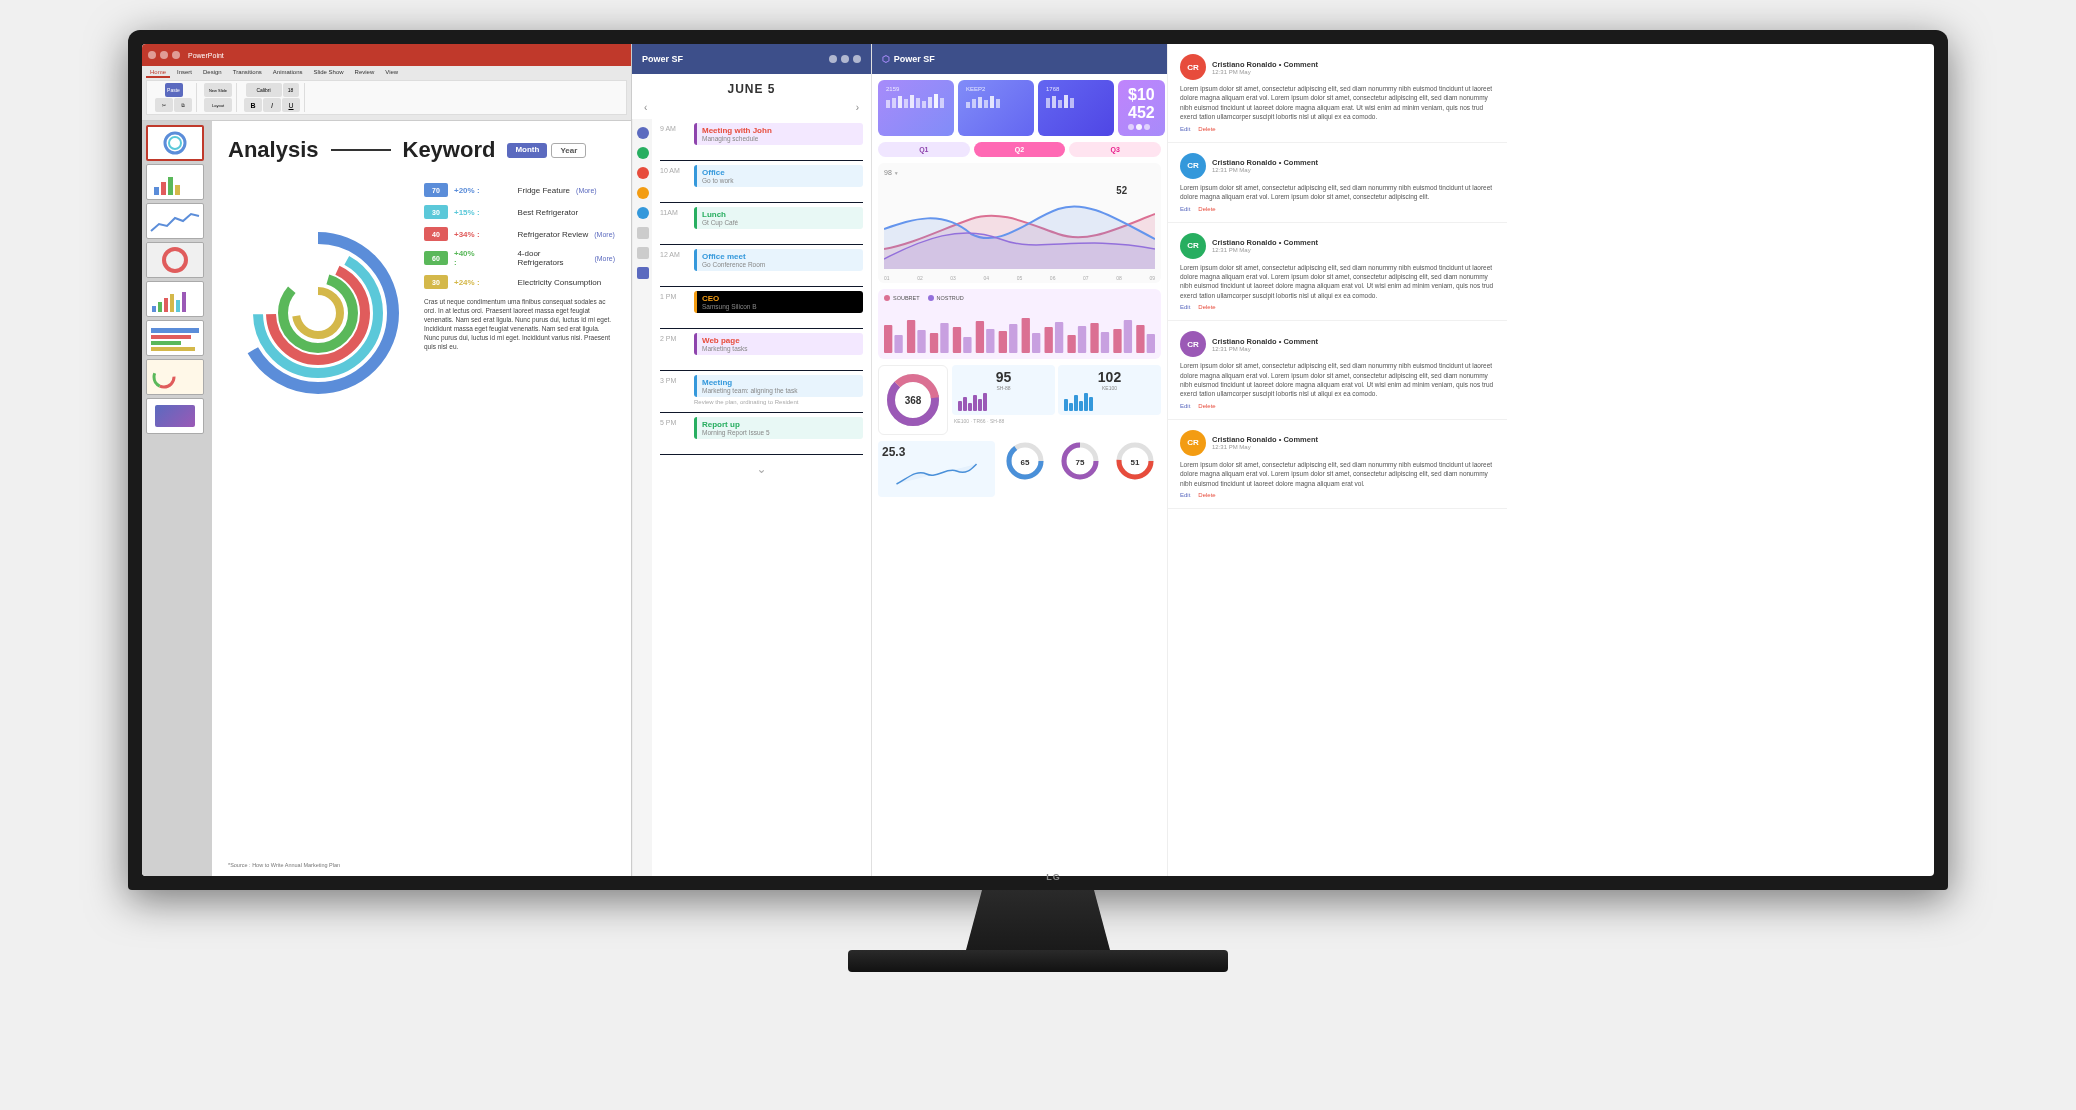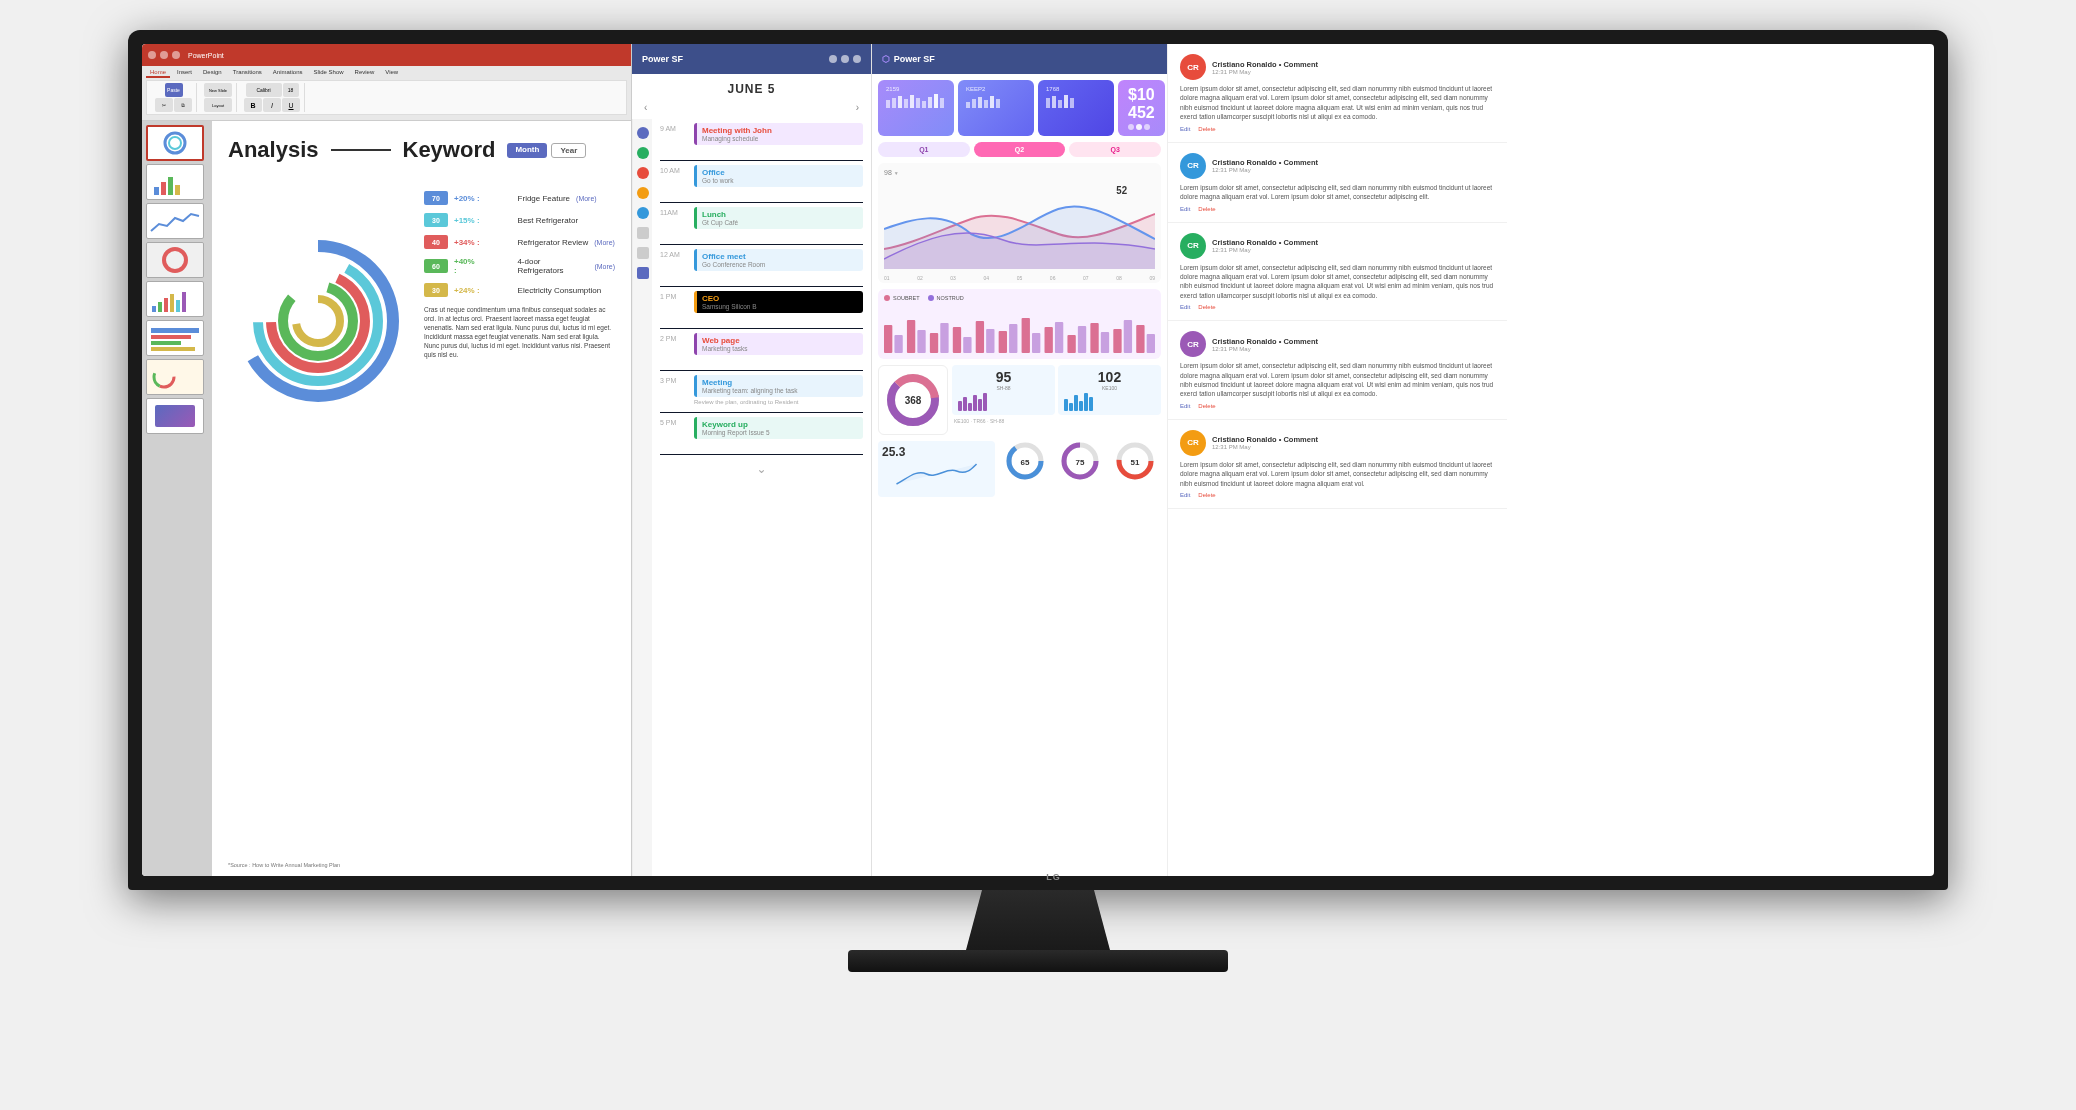--- a/index.html
+++ b/index.html
@@ -175,21 +175,21 @@
       background: white;
       padding: 16px;
       position: relative;
       overflow: hidden;
     }
 
     .slide-title-row {
       display: flex;
       align-items: center;
       gap: 12px;
-      margin-bottom: 28px;
+      margin-bottom: 20px;
     }
 
     .slide-analysis {
       font-size: 22px;
       font-weight: bold;
       color: #222;
     }
 
     .slide-keyword {
       font-size: 22px;
@@ -1077,21 +1077,21 @@
                   <div class="event-subtitle">Marketing team: aligning the task</div>
                 </div>
                 <div style="font-size:6px;color:#aaa;margin-top:2px;">Review the plan, ordinating to Resident</div>
               </div>
             </div>
 
             <div class="time-slot">
               <span class="time-label">5 PM</span>
               <div class="event-block">
                 <div class="event-card green">
-                  <div class="event-title" style="color:#27ae60;">Keyword up</div>
+                  <div class="event-title" style="color:#27ae60;">Report up</div>
                   <div class="event-subtitle">Morning Report Issue 5</div>
                 </div>
               </div>
             </div>
 
             <div style="text-align:center;padding:4px;">
               <span style="color:#aaa;font-size:12px;">⌄</span>
             </div>
           </div>
         </div>

